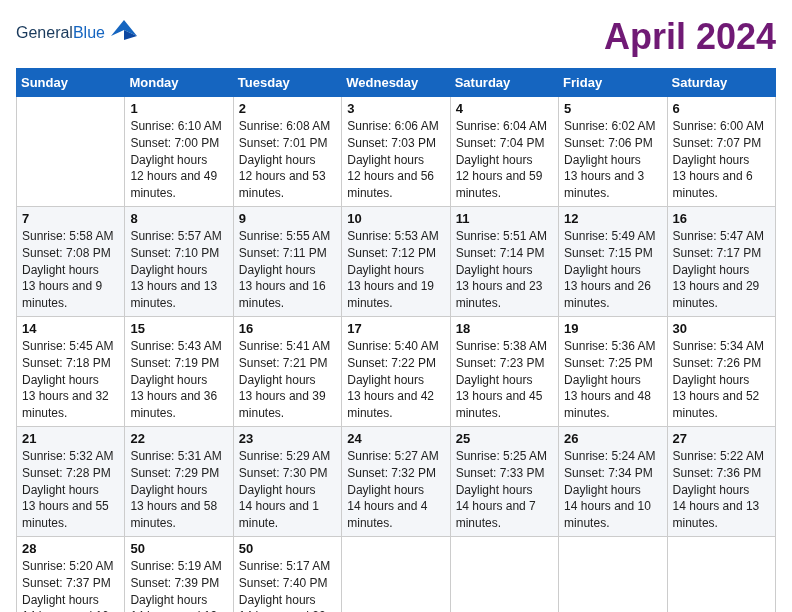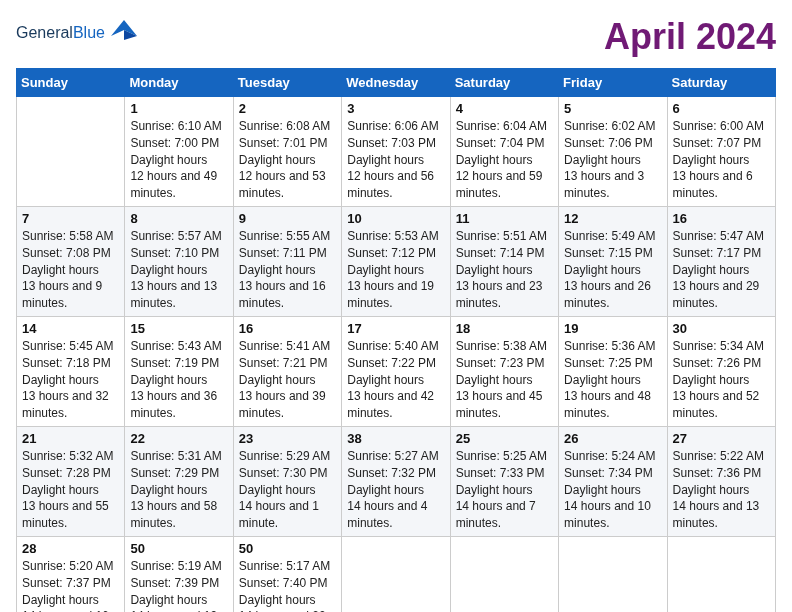--- a/index.html
+++ b/index.html
@@ -204,21 +204,21 @@
         </td>
         <td>
           <span class="day-number">22</span>
           <div class="day-info">Sunrise: 5:31 AM<br>Sunset: 7:29 PM<br>Daylight hours<br>13 hours and 58 minutes.</div>
         </td>
         <td>
           <span class="day-number">23</span>
           <div class="day-info">Sunrise: 5:29 AM<br>Sunset: 7:30 PM<br>Daylight hours<br>14 hours and 1 minute.</div>
         </td>
         <td>
-          <span class="day-number">38</span>
+          <span class="day-number">24</span>
           <div class="day-info">Sunrise: 5:27 AM<br>Sunset: 7:32 PM<br>Daylight hours<br>14 hours and 4 minutes.</div>
         </td>
         <td>
           <span class="day-number">25</span>
           <div class="day-info">Sunrise: 5:25 AM<br>Sunset: 7:33 PM<br>Daylight hours<br>14 hours and 7 minutes.</div>
         </td>
         <td>
           <span class="day-number">26</span>
           <div class="day-info">Sunrise: 5:24 AM<br>Sunset: 7:34 PM<br>Daylight hours<br>14 hours and 10 minutes.</div>
         </td>

